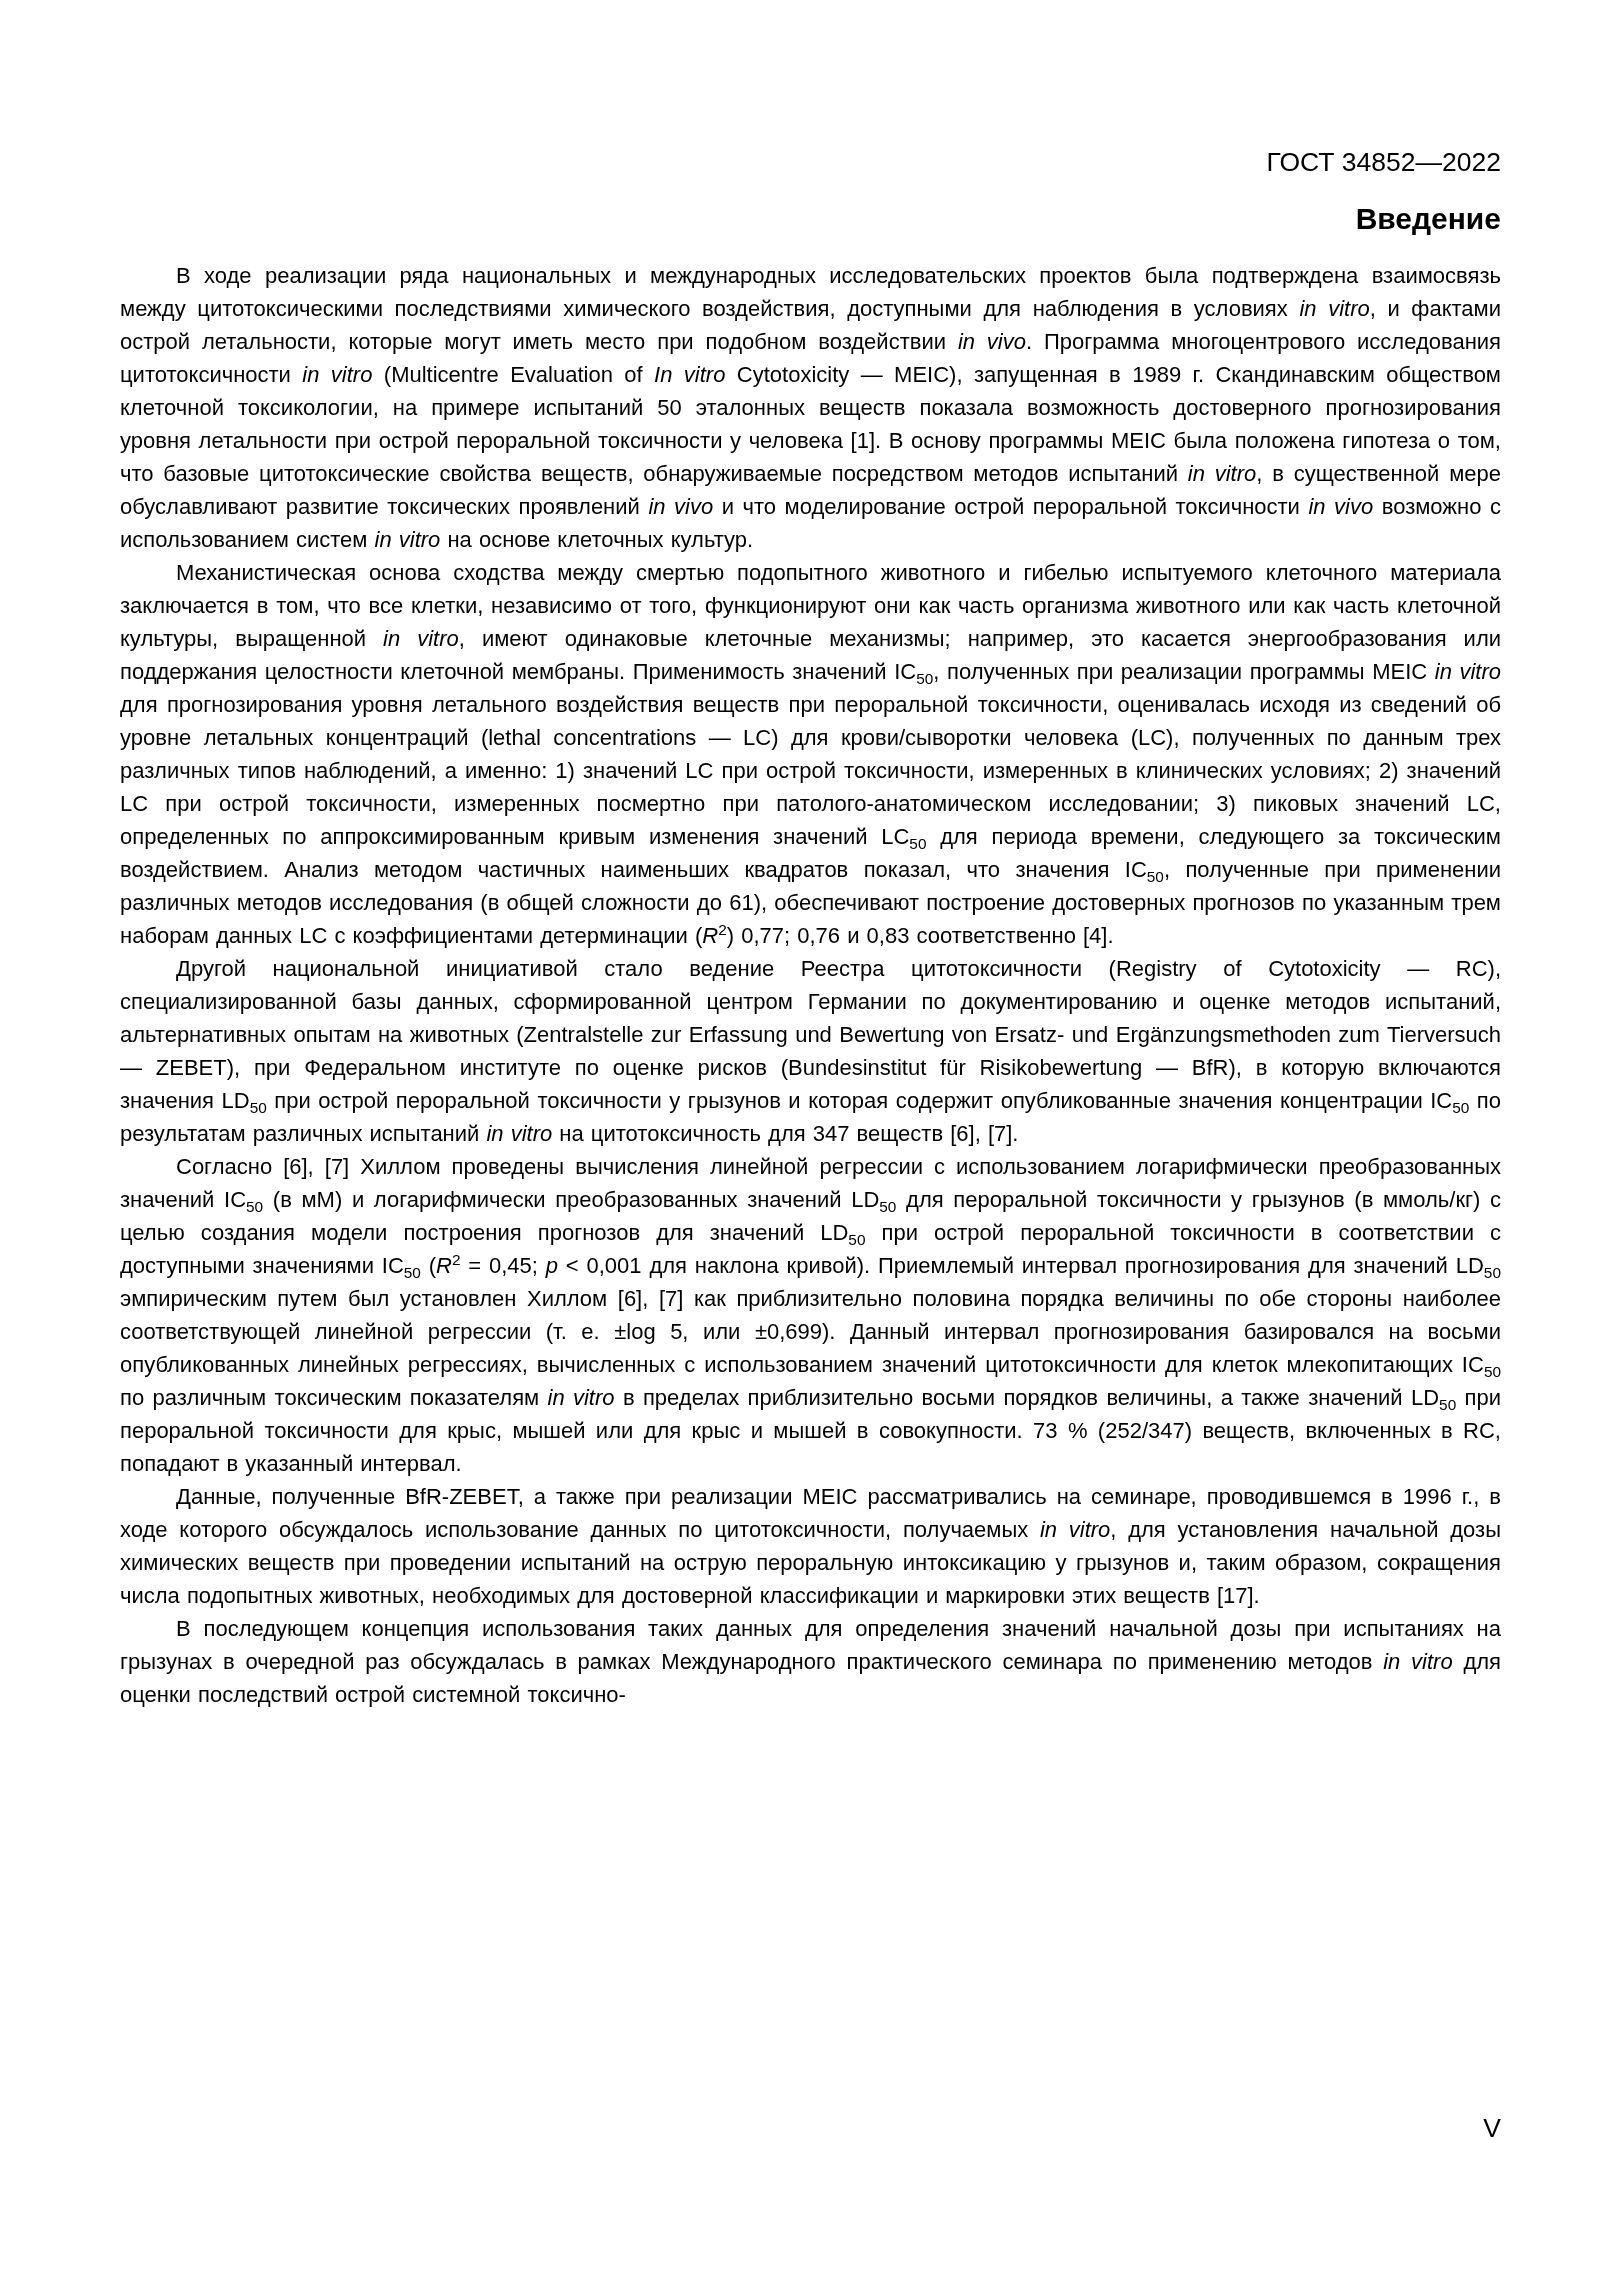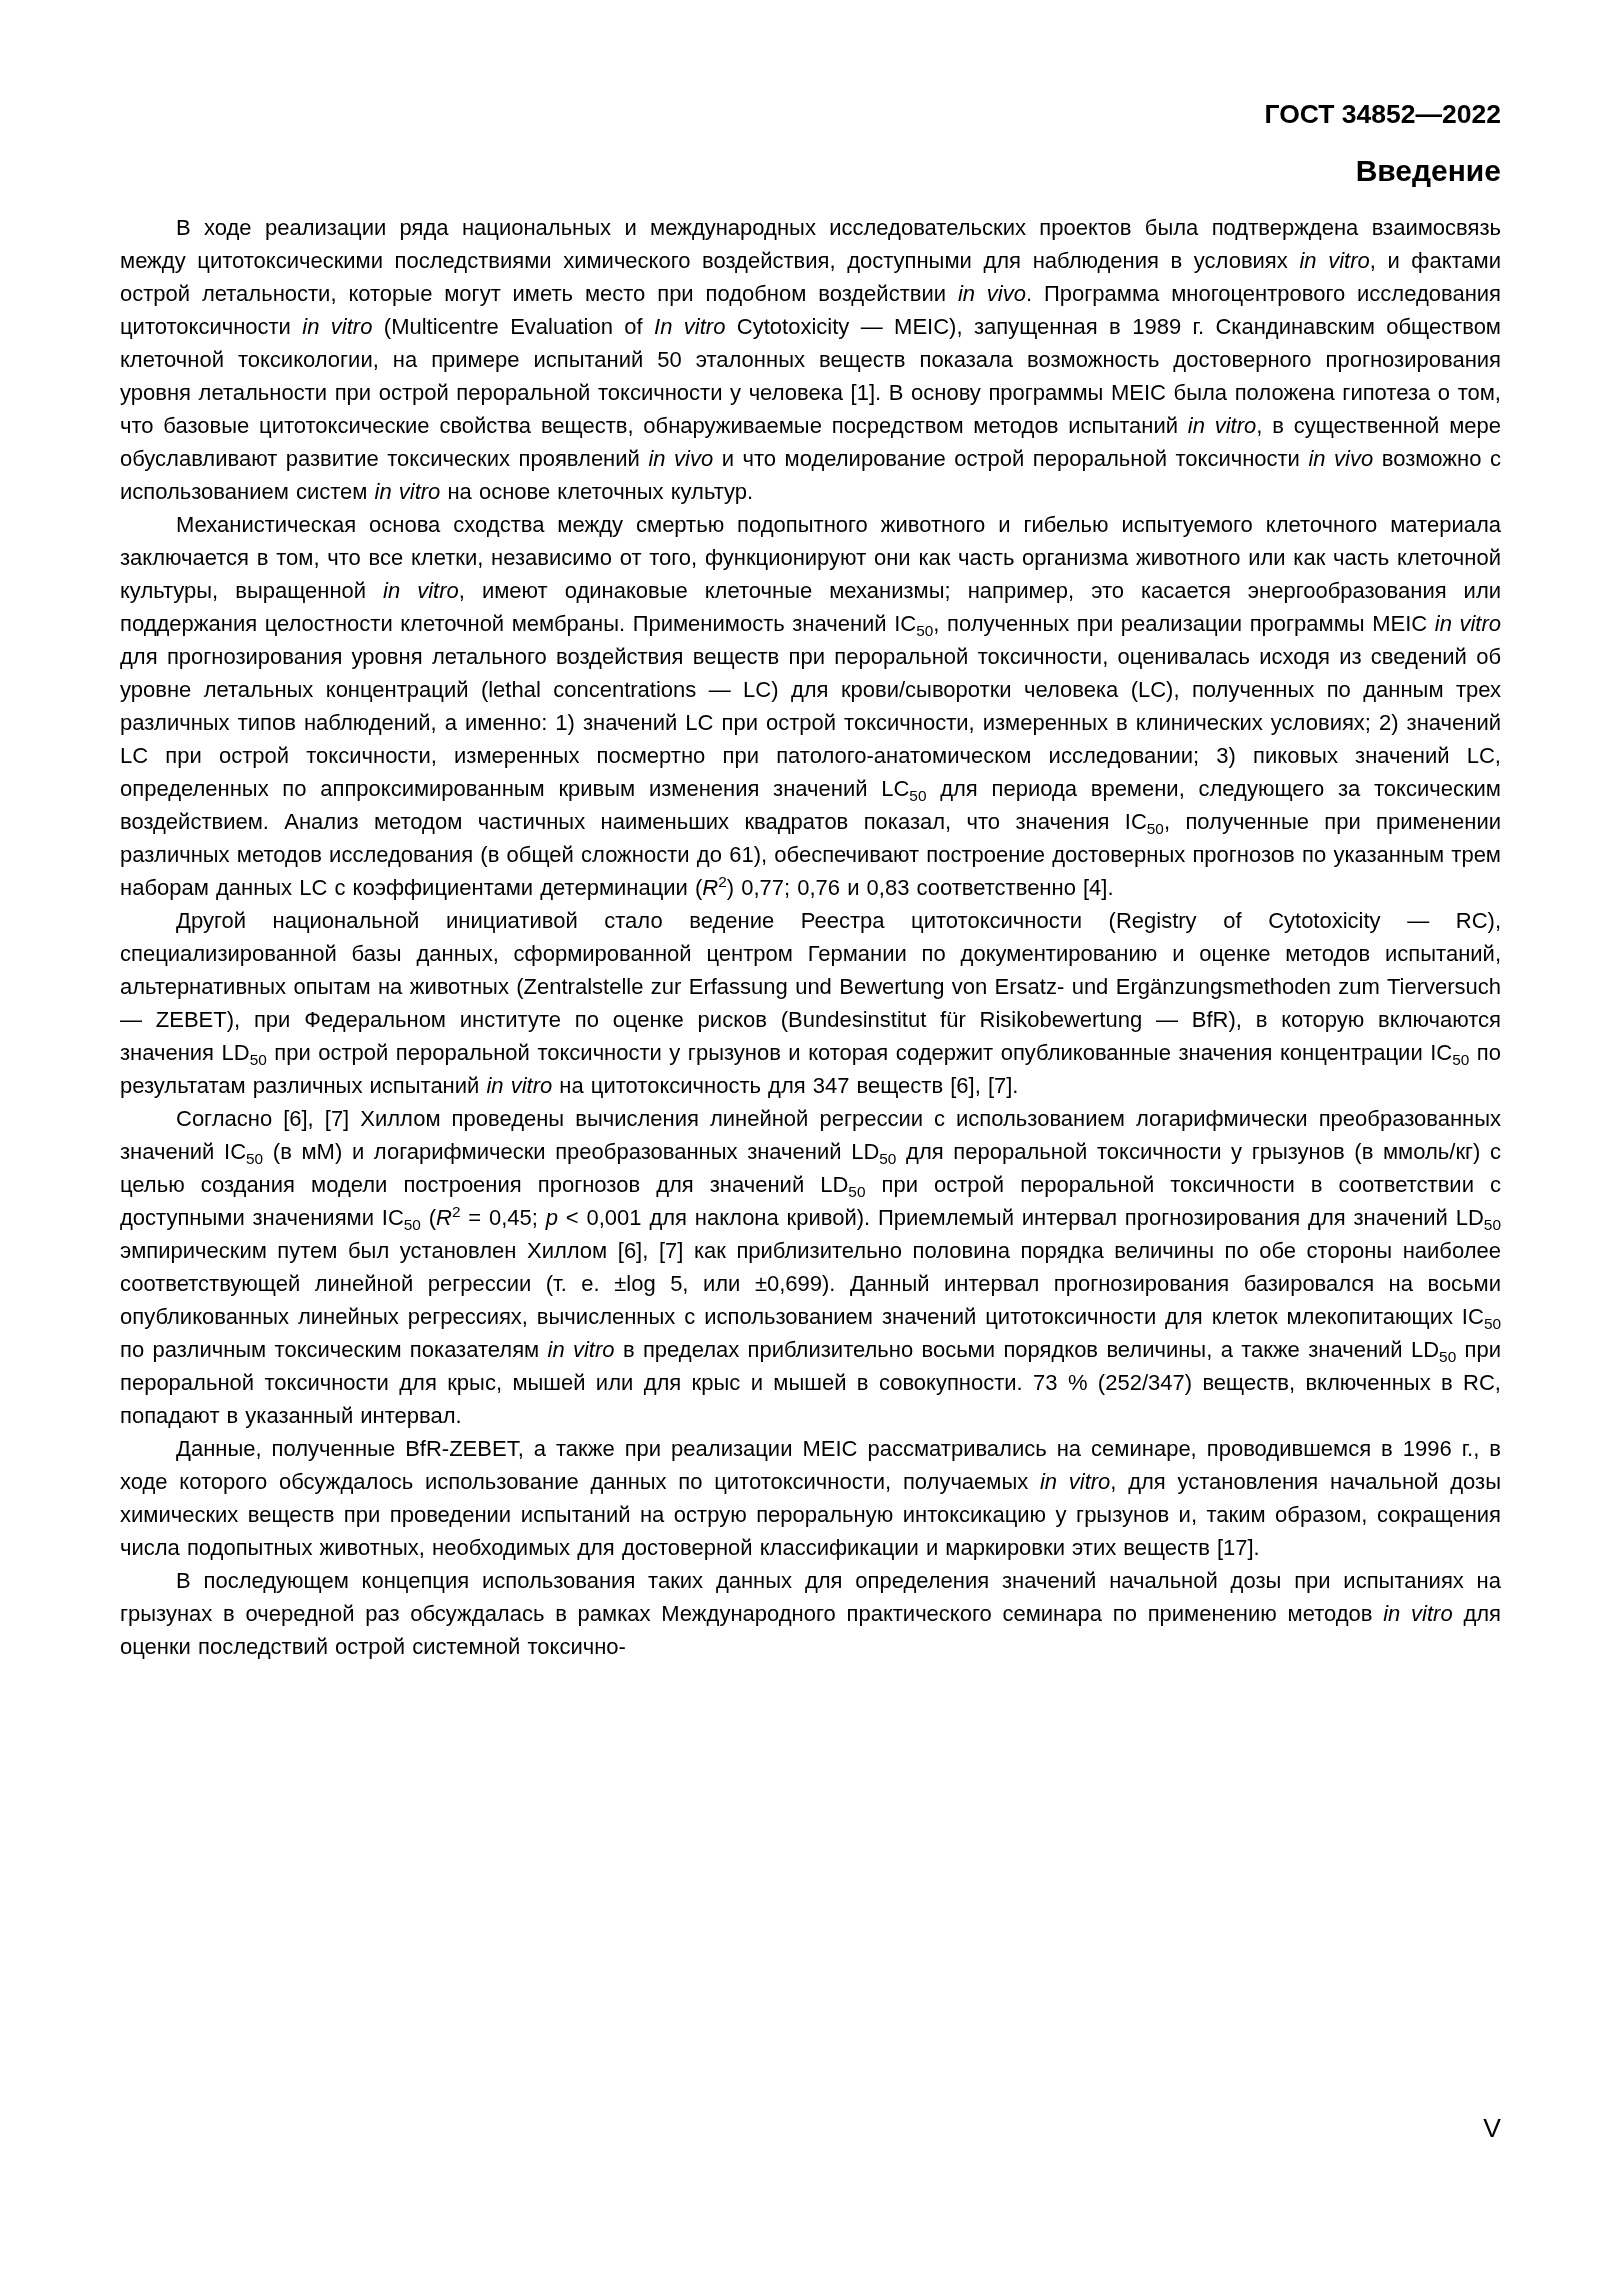--- a/index.html
+++ b/index.html
@@ -16,23 +16,24 @@
   }
   .page {
     position: relative;
     width: 1621px;
     height: 2293px;
     box-sizing: border-box;
     padding: 98px 120px 0 120px;
   }
   .doc-header {
     text-align: right;
-    font-weight: bold;
+    font-weight: normal;
     font-size: 26.5px;
     line-height: 32px;
+    margin-top: 48px;
   }
   .doc-title {
     text-align: right;
     font-weight: bold;
     font-size: 30px;
     margin: 23.5px 0 23.5px 0;
   }
   .doc-body p {
     margin: 0;
     font-size: 22px;

